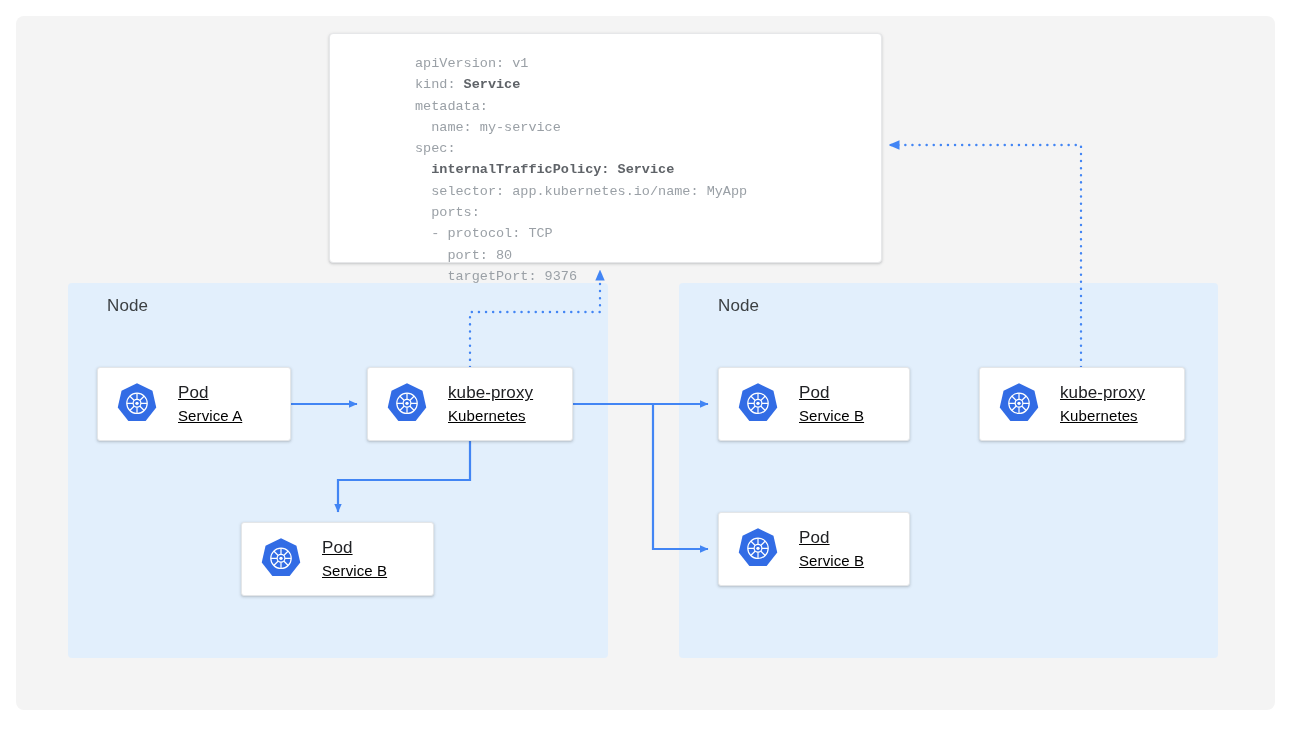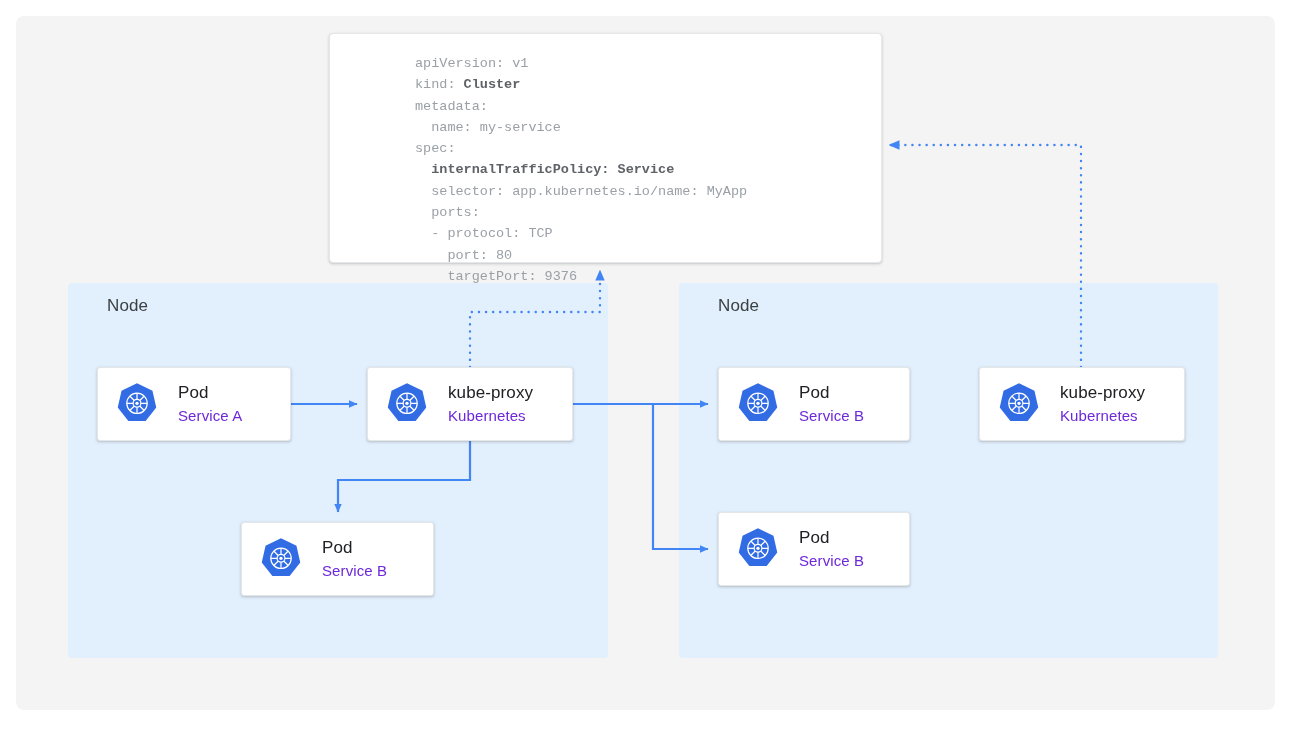--- a/index.html
+++ b/index.html
@@ -53,30 +53,31 @@
     height: 46px;
     margin-left: 16px;
     flex: 0 0 auto;
   }
   .card-text {
     margin-left: 18px;
     display: flex;
     flex-direction: column;
     justify-content: center;
     line-height: 1.2;
+    text-decoration: underline;
   }
   .card-title {
     font-size: 17px;
     color: #202124;
     letter-spacing: 0.1px;
     white-space: nowrap;
   }
   .card-sub {
     font-size: 15px;
-    color: #6d28d9;
+    color: #000000;
     letter-spacing: 0.1px;
     margin-top: 3px;
     white-space: nowrap;
   }
   #yaml-box {
     position: absolute;
     left: 329px;
     top: 33px;
     width: 553px;
     height: 230px;
@@ -148,21 +149,21 @@
 
     <path d="M653,404 L653,549 L708,549" stroke="#4285f4" stroke-width="2.2" fill="none" marker-end="url(#arrow-r)"></path>
 
     <path d="M470,367 L470,312 L600,312 L600,270" stroke="#4285f4" stroke-width="2.4" fill="none" stroke-linecap="round" stroke-dasharray="0.1 7" marker-end="url(#arrow-u)"></path>
 
     <path d="M1081,367 L1081,145 L889,145" stroke="#4285f4" stroke-width="2.4" fill="none" stroke-linecap="round" stroke-dasharray="0.1 7" marker-end="url(#arrow-l)"></path>
   </svg>
 
   <div id="yaml-box">
     <pre id="yaml-code">apiVersion: v1
-kind: <b>Cluster</b>
+kind: <b>Service</b>
 metadata:
   name: my-service
 spec:
   <b>internalTrafficPolicy: Service</b>
   selector: app.kubernetes.io/name: MyApp
   ports:
   - protocol: TCP
     port: 80
     targetPort: 9376</pre>
   </div>

